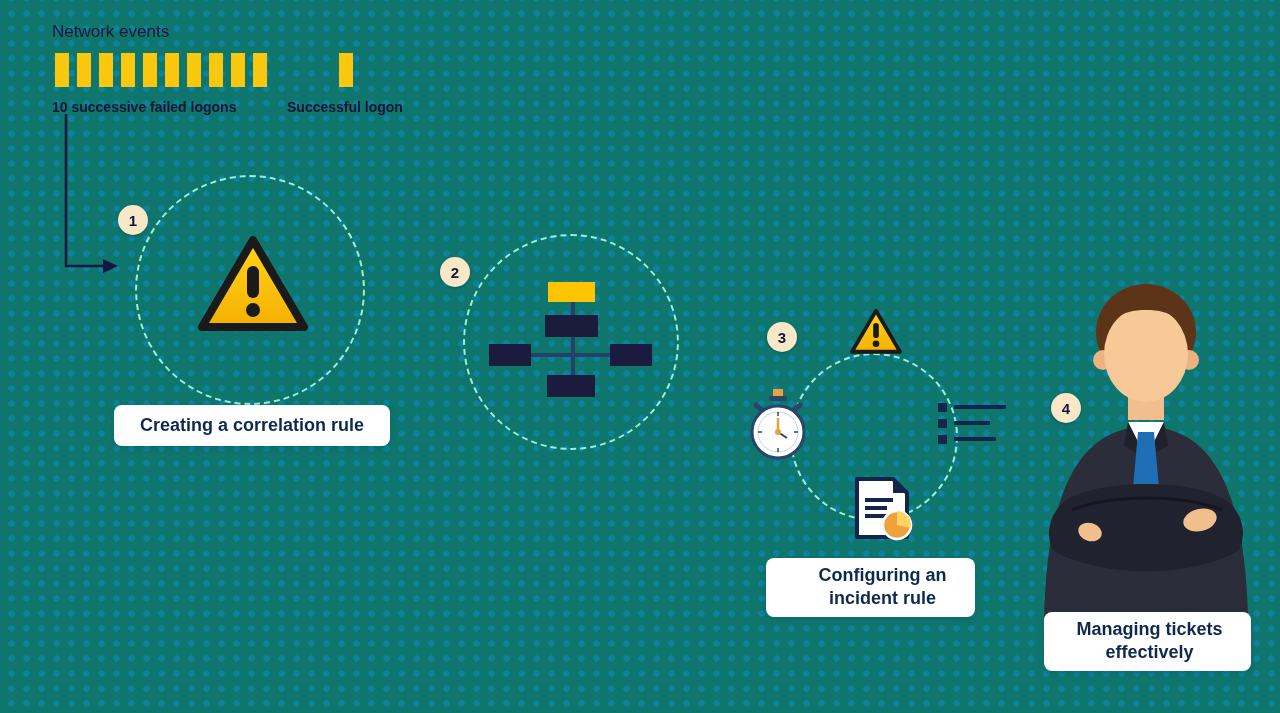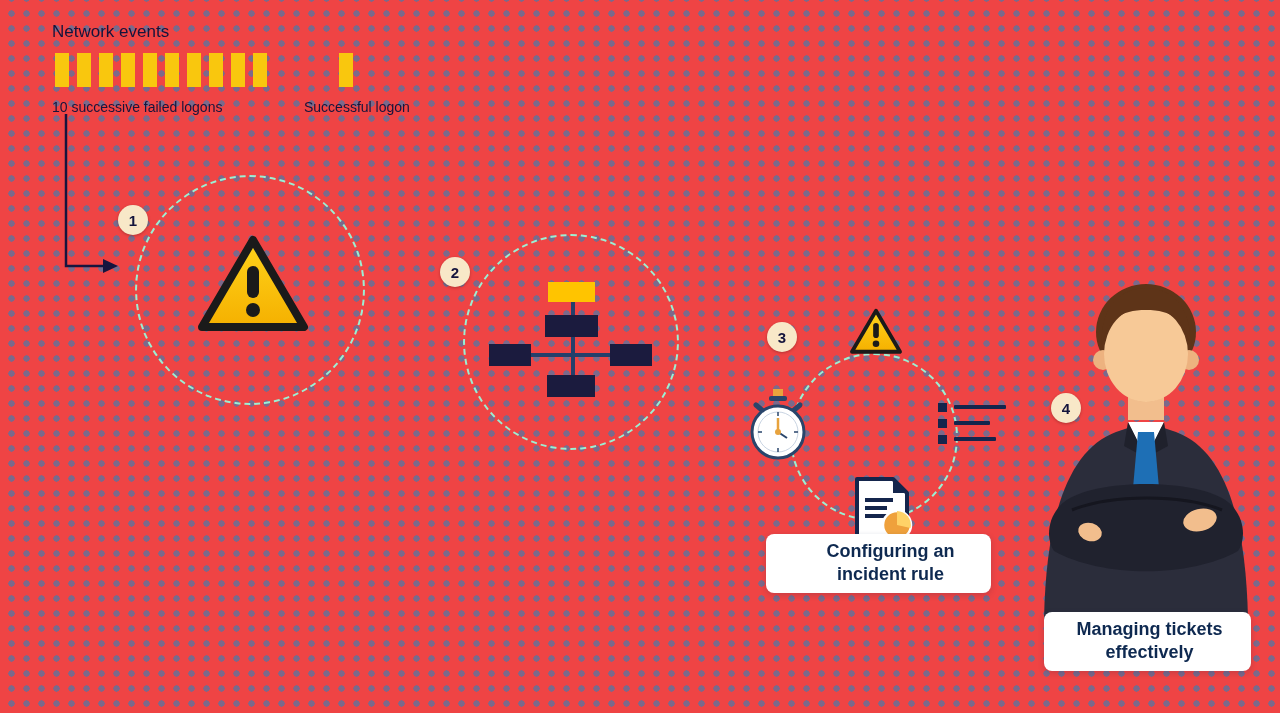--- a/index.html
+++ b/index.html
@@ -1,58 +1,58 @@
 <!DOCTYPE html>
 <html><head>
 <meta charset="utf-8">
 <style>
   * { margin:0; padding:0; box-sizing:border-box; }
   html,body { width:1280px; height:713px; }
   body { font-family:"Liberation Sans", sans-serif; }
 
   .canvas {
     position:relative; width:1280px; height:713px;
-    background:#ef4444; overflow:hidden;
+    background:#0f766e; overflow:hidden;
   }
   .canvas::before {
     content:""; position:absolute; inset:0;
     background-image: radial-gradient(circle, rgba(10,142,208,0.50) 3px, transparent 3.3px);
     background-size:15px 15px; background-position:4px 6px;
   }
   .abs { position:absolute; }
 
   
   .legend-title { left:52px; top:22px; font-size:17px; color:#14143C; z-index:2; }
   .bars { display:flex; gap:8px; z-index:2; }
   .bars-failed { left:55px; top:53px; }
   .bars-success { left:339px; top:53px; }
   .bar { width:14px; height:34px; background:#F9C70E; }
-  .bar-label { font-size:14px; color:#14143C; z-index:2; }
+  .bar-label { font-size:14px; color:#14143C; z-index:2;font-weight:bold; }
   .failed-label { left:52px; top:99px; }
-  .success-label { left:304px; top:99px; }
+  .success-label { left:287px; top:99px; }
   .arrow { left:58px; top:114px; z-index:2; }
 
   
   .badge {
     width:30px; height:30px; border-radius:50%;
     background:#F8E8C8; color:#14143C; font-weight:bold; font-size:15px;
     display:flex; align-items:center; justify-content:center;
     box-shadow:0 1px 3px rgba(0,0,0,0.25); z-index:5;
   }
   .dashed-circle { border:2px dashed #9BF0D4; border-radius:50%; z-index:1; }
   .icon { z-index:2; }
   .step-label {
     background:#FFFFFF; border-radius:8px; color:#0E2950;
     font-weight:bold; font-size:18px; line-height:1.3; text-align:center;
     display:flex; align-items:center; justify-content:center;
     padding:6px 8px; box-shadow:0 2px 6px rgba(0,40,80,0.18); z-index:4;
   }
   .label-1 { left:114px; top:405px; width:276px; min-height:41px; }
   .label-2 { left:461px; top:477px; width:224px; min-height:56px; }
-  .label-3 { left:766px; top:534px; width:225px; min-height:56px;padding-left:32px; }
+  .label-3 { left:766px; top:558px; width:209px; min-height:56px;padding-left:32px; }
   .label-4 { left:1044px; top:612px; width:207px; min-height:56px;padding-left:12px; }
 
   .circle-1 { left:135px; top:175px; width:230px; height:230px; }
   .circle-2 { left:463px; top:234px; width:216px; height:216px; }
   .circle-3 { left:790px; top:353px; width:168px; height:168px; }
 
   .badge-1 { left:118px; top:205px; }
   .badge-2 { left:440px; top:257px; }
   .badge-3 { left:767px; top:322px; }
   .badge-4 { left:1051px; top:393px; }
@@ -100,20 +100,21 @@
     <defs>
       <linearGradient id="gy1" x1="0" y1="0" x2="0" y2="1">
         <stop offset="0" stop-color="#FFD41B"></stop>
           <stop offset="1" stop-color="#F5B000"></stop>
       </linearGradient>
     </defs>
     <path d="M59 10 L110 97 H8 Z" fill="url(#gy1)" stroke="#1A1A1A" stroke-width="8" stroke-linejoin="round"></path>
     <rect x="53" y="36" width="12" height="32" rx="6" fill="#1A1A1A"></rect>
     <circle cx="59" cy="80" r="7" fill="#1A1A1A"></circle>
   </svg>
+  <div class="abs step-label label-1">Creating a correlation rule</div>
 
   <div class="abs dashed-circle circle-2"></div>
   <div class="abs badge badge-2">2</div>
   <svg class="abs icon workflow" viewBox="0 0 165 118">
     <g stroke="#24406B" stroke-width="4">
       <line x1="85" y1="18" x2="85" y2="100"></line>
       <line x1="22" y1="74" x2="148" y2="74"></line>
     </g>
     <rect x="60" y="1" width="47" height="20" fill="#FFC400"></rect>
     <rect x="57" y="34" width="53" height="22" fill="#1B1B3E"></rect>

